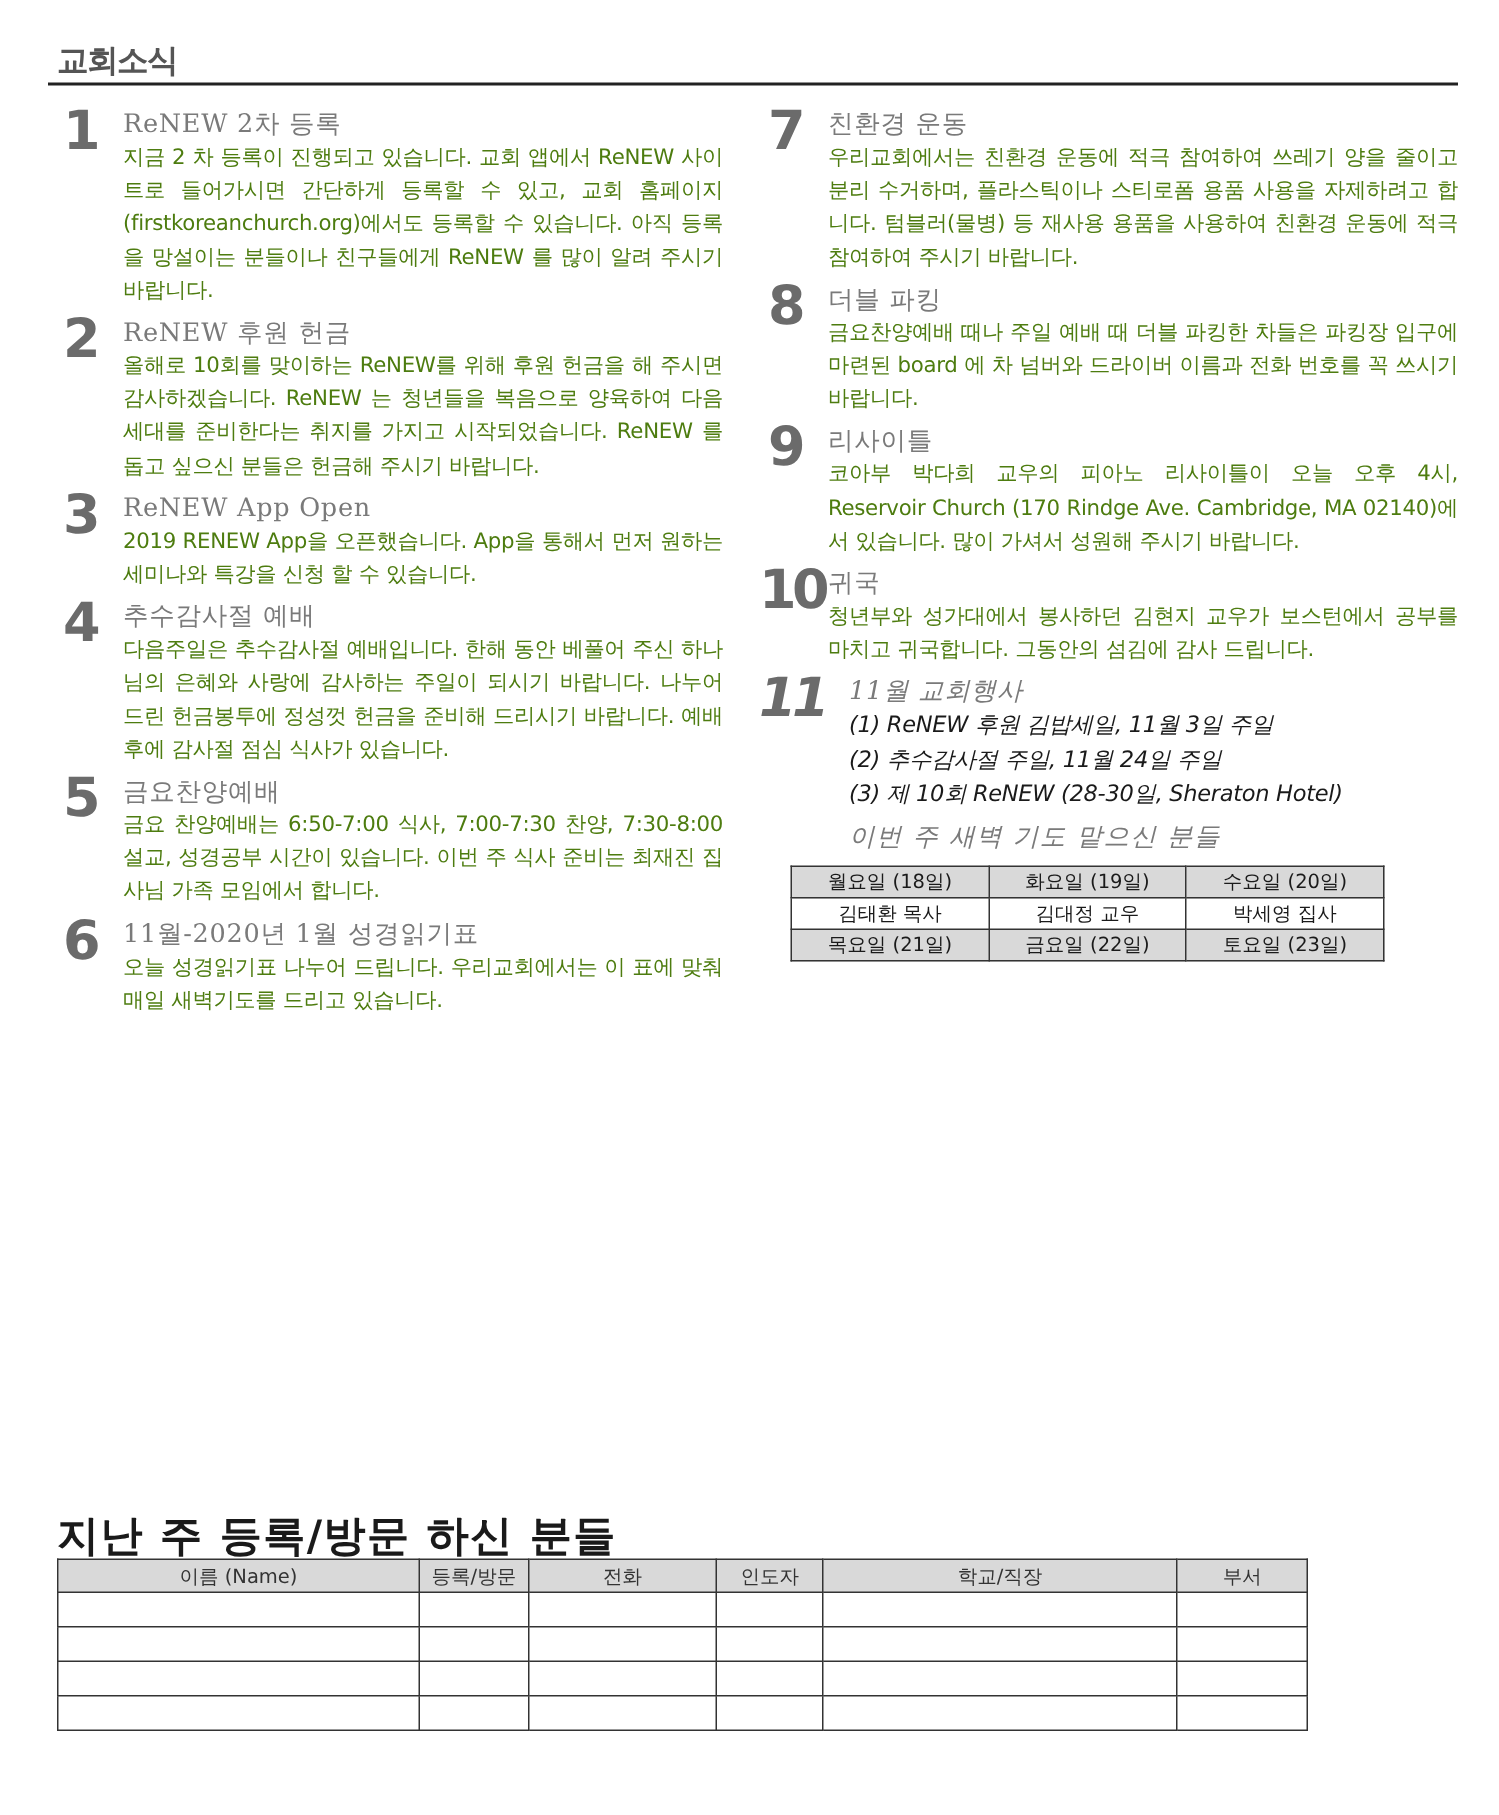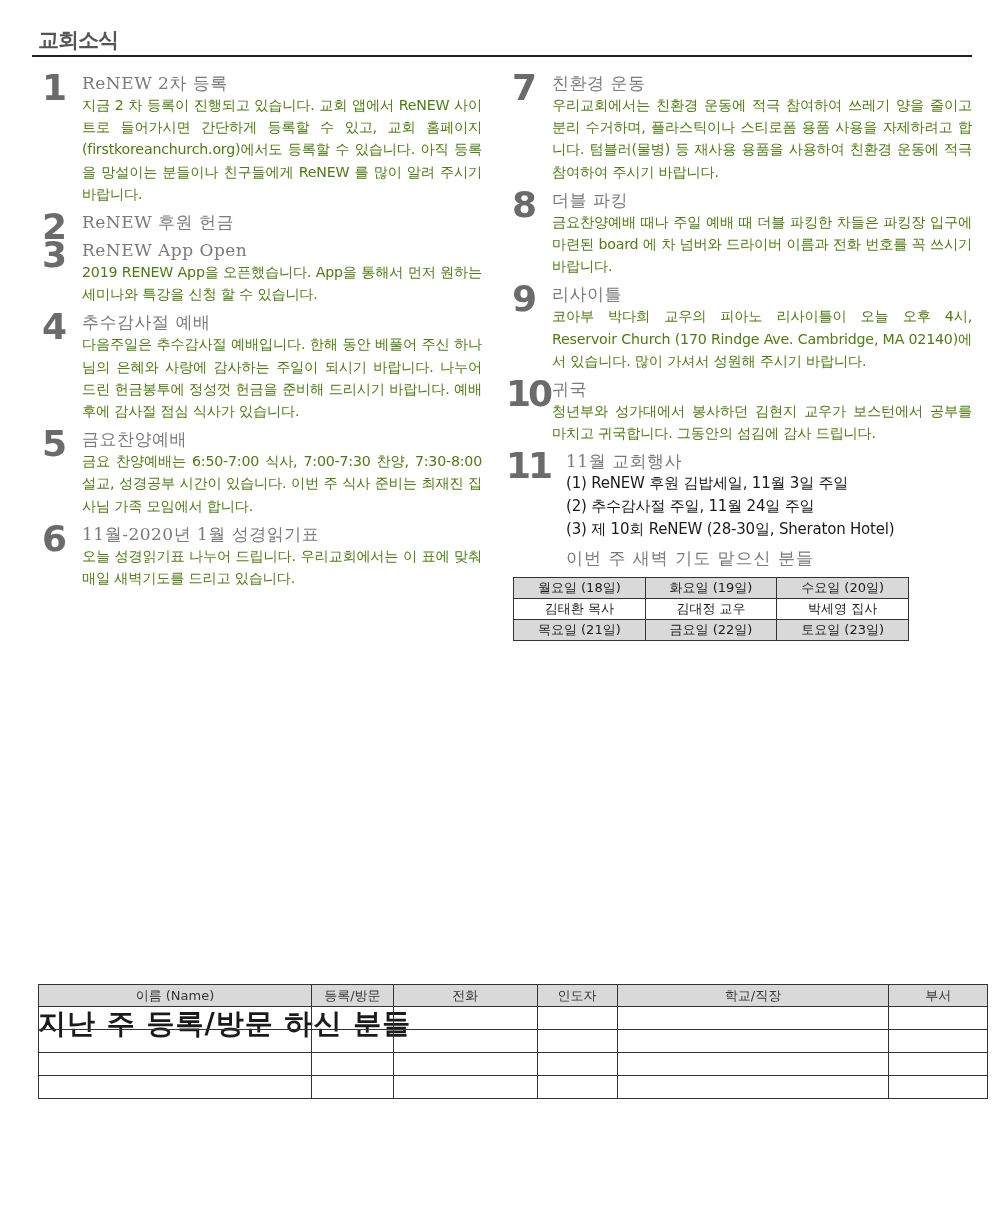--- a/index.html
+++ b/index.html
@@ -40,35 +40,35 @@
   }
   .events .line {
     font-family: "DejaVu Sans", sans-serif;
     font-size: 15px; line-height: 23px; letter-spacing: -0.2px;
   }
   .prayer-title {
     font-size: 17px; line-height: 22px; color: #7a7a7a; letter-spacing: 1px;
     margin: 6px 0 8px 0;
   }
   table.prayer {
-    border-collapse: collapse; width: 396px; margin-left: 1px;
+    border-collapse: collapse; width: 396px; margin-left: 15px;
     font-family: "DejaVu Sans", sans-serif; font-size: 13px;
   }
   table.prayer td {
     border: 1px solid #333; text-align: center; height: 20px; padding: 0;
     width: 33.3%;
   }
   table.prayer tr.day td { background: #d9d9d9; }
   .visit-title {
     position: absolute; left: 38px; top: 1005px;
     font-family: "DejaVu Sans", sans-serif;
     font-size: 28px; font-weight: bold; color: #1a1a1a; letter-spacing: 1px;
   }
   table.visit {
-    position: absolute; left: 38px; top: 984px; width: 950px;
+    position: absolute; left: 38px; top: 1039px; width: 834px;
     border-collapse: collapse; font-family: "DejaVu Sans", sans-serif; font-size: 13px;
   }
   table.visit th {
     background: #d9d9d9; font-weight: normal; border: 1px solid #333;
     height: 21px; padding: 0; color: #333;
   }
   table.visit td { border: 1px solid #333; height: 22px; padding: 0; }
 </style>
 </head>
 <body>
@@ -78,20 +78,21 @@
 
 <div class="col col-left">
   <div class="item">
     <div class="num">1</div>
     <div class="item-title">ReNEW 2차 등록</div>
     <div class="item-body">지금 2 차 등록이 진행되고 있습니다. 교회 앱에서 ReNEW 사이트로 들어가시면 간단하게 등록할 수 있고, 교회 홈페이지 (firstkoreanchurch.org)에서도 등록할 수 있습니다. 아직 등록을 망설이는 분들이나 친구들에게 ReNEW 를 많이 알려 주시기 바랍니다.</div>
   </div>
   <div class="item">
     <div class="num">2</div>
     <div class="item-title">ReNEW 후원 헌금</div>
+    <div class="item-body">올해로 10회를 맞이하는 ReNEW를 위해 후원 헌금을 해 주시면 감사하겠습니다. ReNEW 는 청년들을 복음으로 양육하여 다음 세대를 준비한다는 취지를 가지고 시작되었습니다. ReNEW 를 돕고 싶으신 분들은 헌금해 주시기 바랍니다.</div>
   </div>
   <div class="item">
     <div class="num">3</div>
     <div class="item-title">ReNEW App Open</div>
     <div class="item-body">2019 RENEW App을 오픈했습니다. App을 통해서 먼저 원하는 세미나와 특강을 신청 할 수 있습니다.</div>
   </div>
   <div class="item">
     <div class="num">4</div>
     <div class="item-title">추수감사절 예배</div>
     <div class="item-body">다음주일은 추수감사절 예배입니다. 한해 동안 베풀어 주신 하나님의 은혜와 사랑에 감사하는 주일이 되시기 바랍니다. 나누어 드린 헌금봉투에 정성껏 헌금을 준비해 드리시기 바랍니다. 예배 후에 감사절 점심 식사가 있습니다.</div>
@@ -122,21 +123,21 @@
   <div class="item">
     <div class="num">9</div>
     <div class="item-title">리사이틀</div>
     <div class="item-body">코아부 박다희 교우의 피아노 리사이틀이 오늘 오후 4시, Reservoir Church (170 Rindge Ave. Cambridge, MA 02140)에서 있습니다. 많이 가셔서 성원해 주시기 바랍니다.</div>
   </div>
   <div class="item">
     <div class="num wide">10</div>
     <div class="item-title">귀국</div>
     <div class="item-body">청년부와 성가대에서 봉사하던 김현지 교우가 보스턴에서 공부를 마치고 귀국합니다. 그동안의 섬김에 감사 드립니다.</div>
   </div>
-  <div class="item events" style="margin-top:0;">
+  <div class="item events" style="margin-top:0;font-style:italic;">
     <div class="num wide">11</div>
     <div class="item-title" style="margin-left:14px;">11월 교회행사</div>
     <div class="line" style="margin-left:14px;">(1) ReNEW 후원 김밥세일, 11월 3일 주일</div>
     <div class="line" style="margin-left:14px;">(2) 추수감사절 주일, 11월 24일 주일</div>
     <div class="line" style="margin-left:14px;">(3) 제 10회 ReNEW (28-30일, Sheraton Hotel)</div>
     <div class="prayer-title" style="margin-left:14px;">이번 주 새벽 기도 맡으신 분들</div>
   </div>
   <table class="prayer">
     <tbody>
         <tr class="day">

